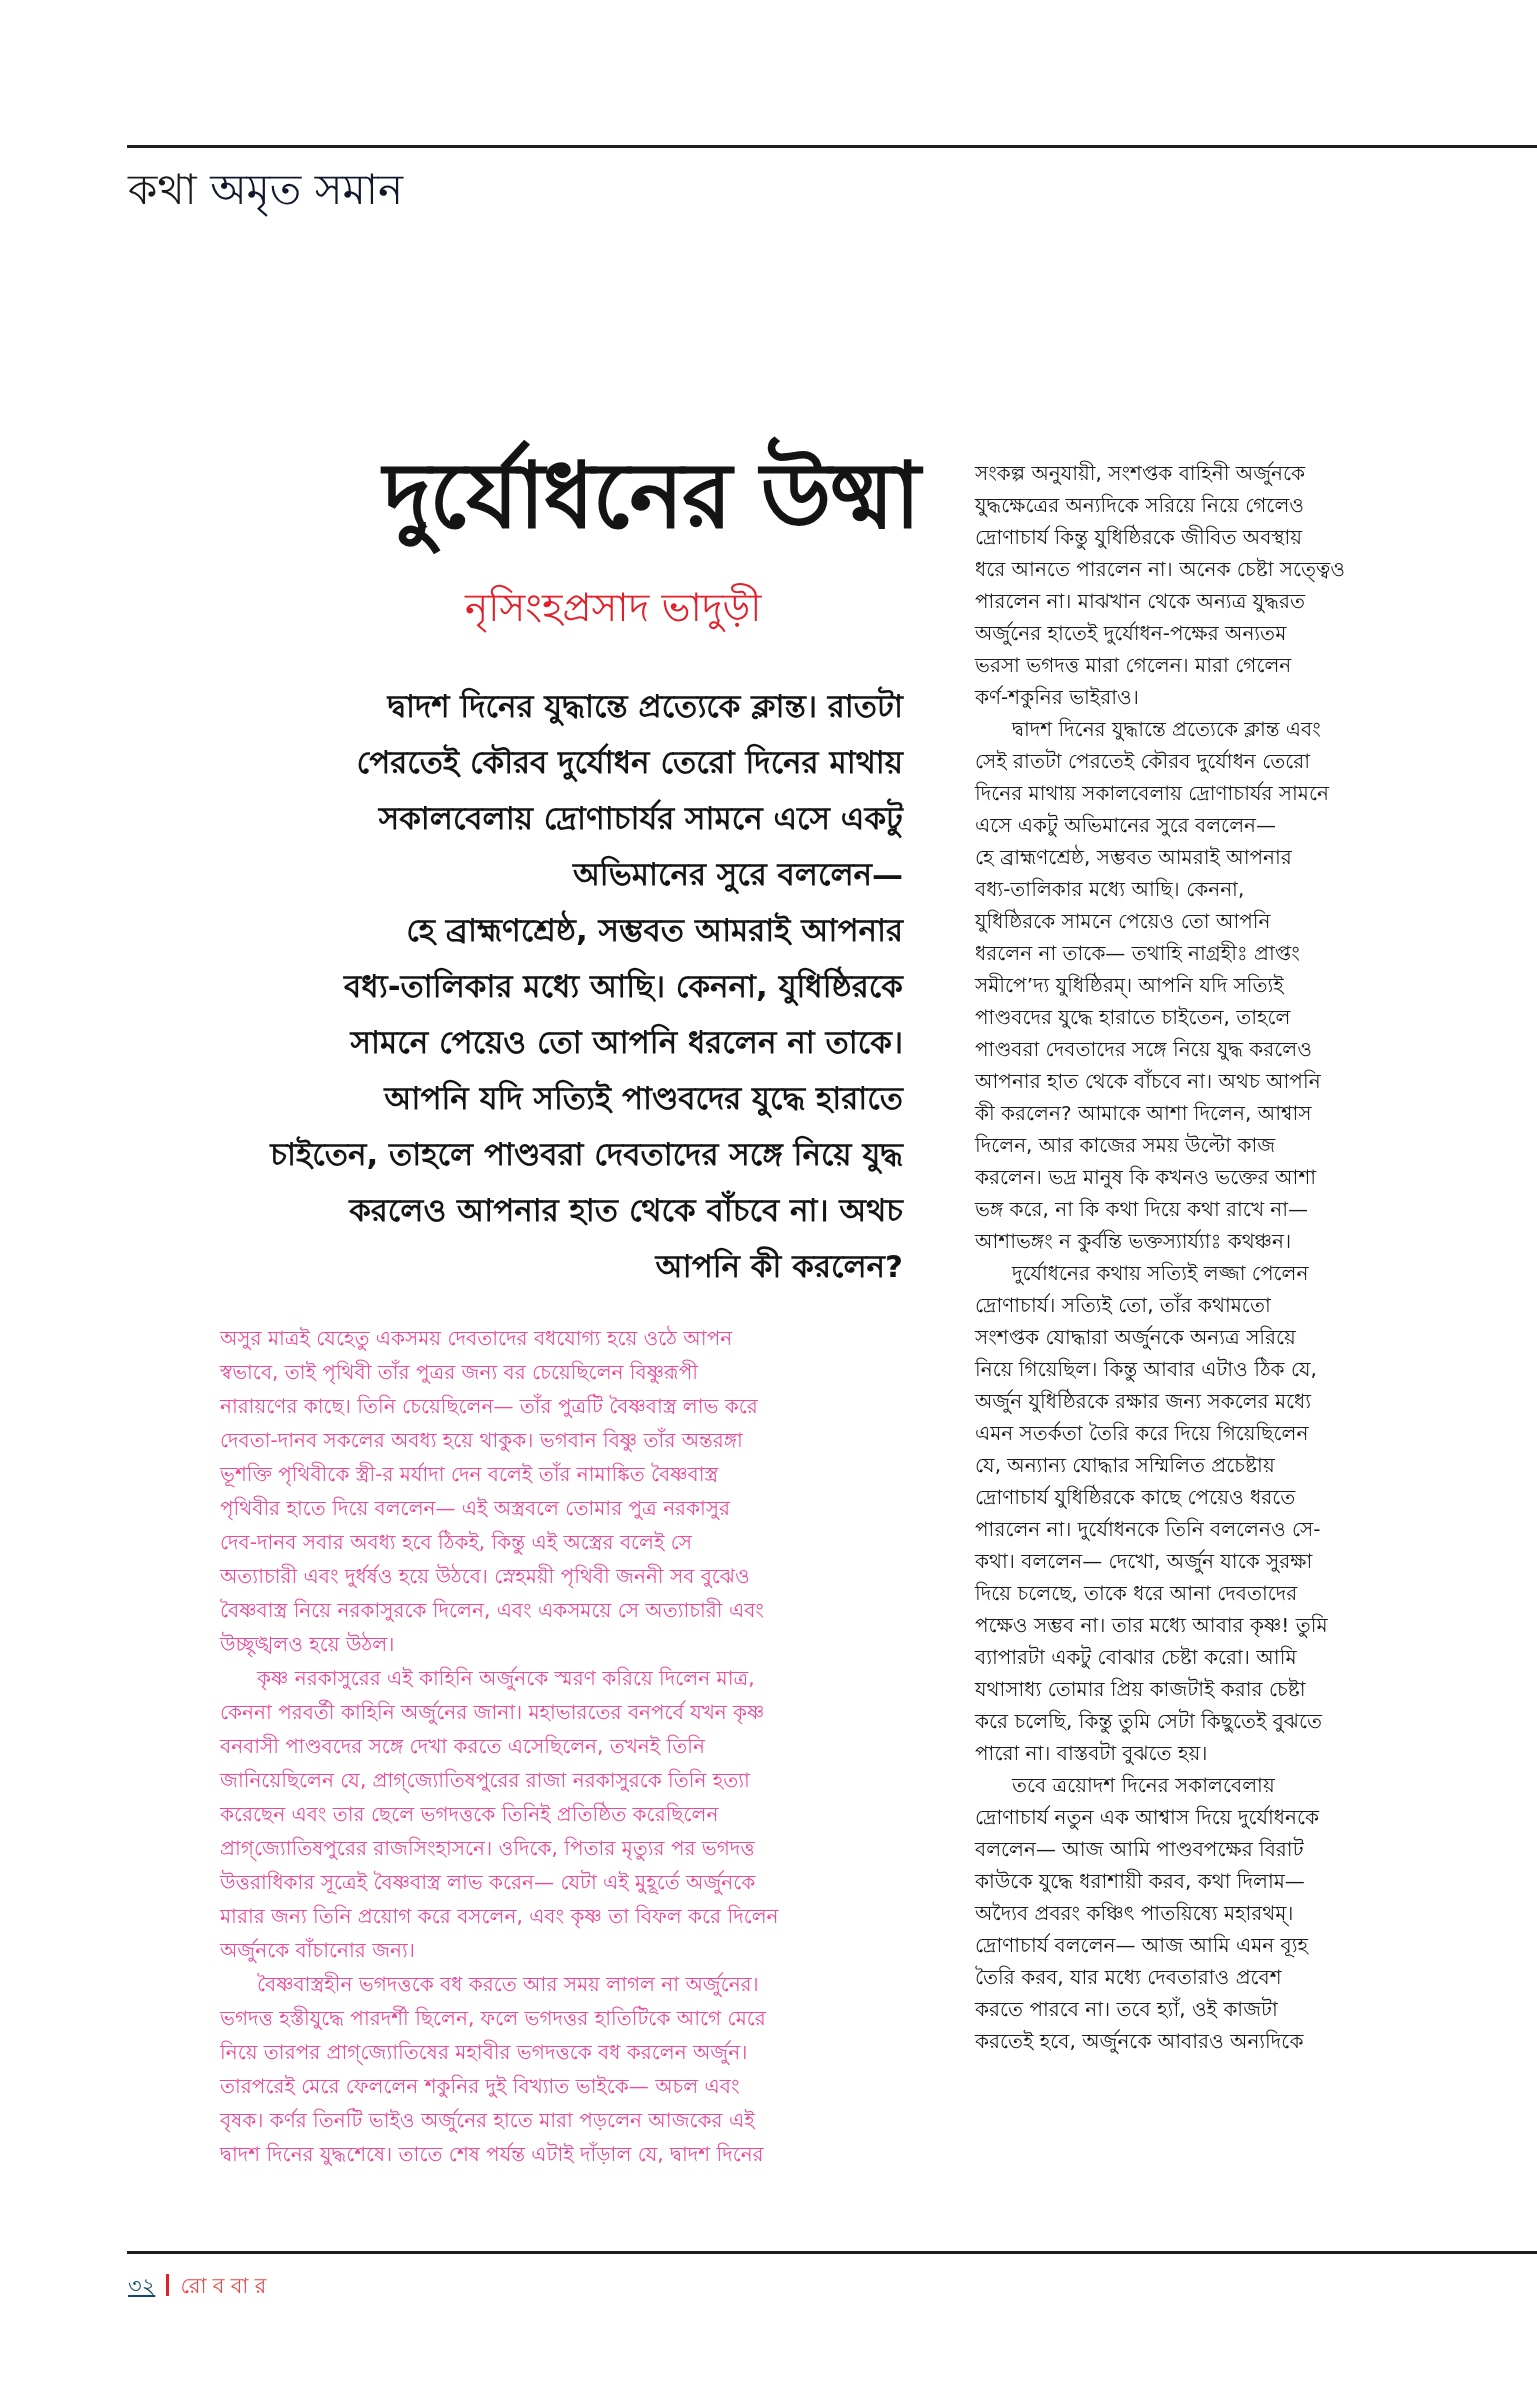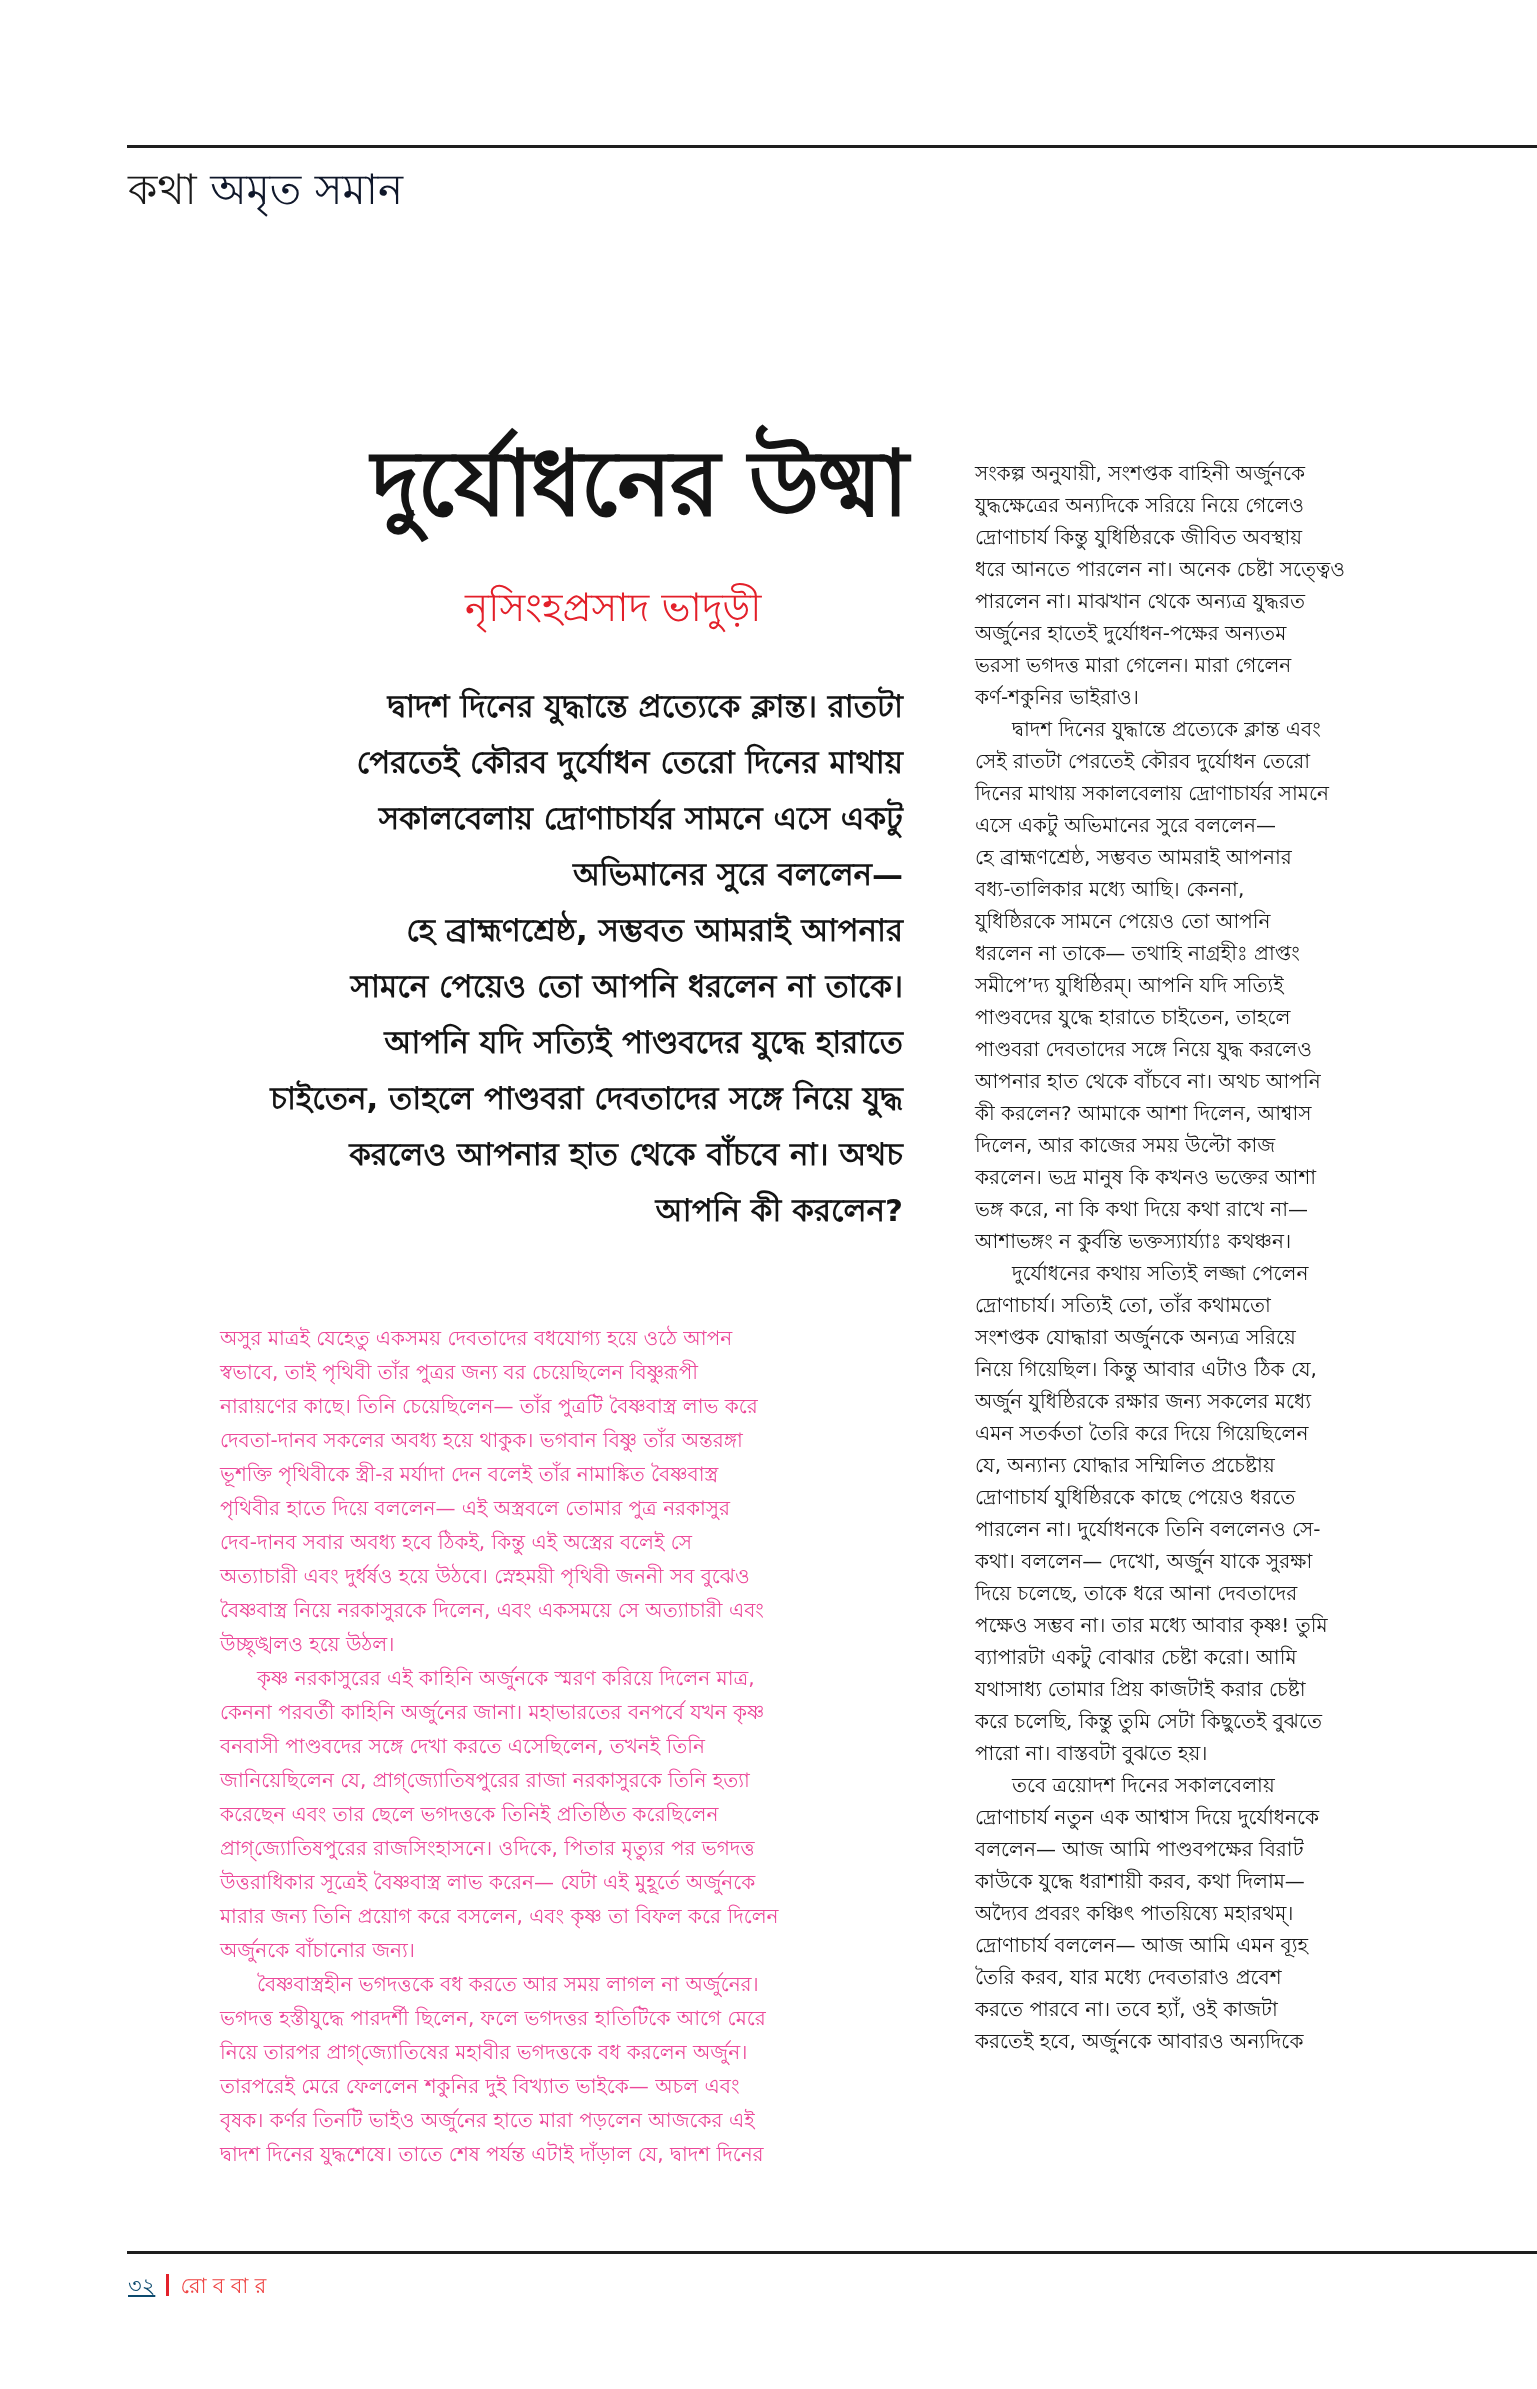--- a/index.html
+++ b/index.html
@@ -38,29 +38,30 @@
 </head>
 <body>
 
 <div class="rule-top"></div>
 
 <div class="section-header">
   <span class="black">কথা</span>
   <span class="red">অমৃত সমান</span>
 </div>
 
-<h1 class="headline" style="margin:0;text-align:right;">দুর্যোধনের উষ্মা</h1>
+<h1 class="headline" style="margin:12px;text-align:right;">দুর্যোধনের উষ্মা</h1>
 <div class="byline">নৃসিংহপ্রসাদ ভাদুড়ী</div>
 
 <div class="pullquote" id="pullquote">
     <span class="pq-line">দ্বাদশ দিনের যুদ্ধান্তে প্রত্যেকে ক্লান্ত। রাতটা</span>
     <span class="pq-line">পেরতেই কৌরব দুর্যোধন তেরো দিনের মাথায়</span>
     <span class="pq-line">সকালবেলায় দ্রোণাচার্যর সামনে এসে একটু</span>
     <span class="pq-line">অভিমানের সুরে বললেন—</span>
     <span class="pq-line">হে ব্রাহ্মণশ্রেষ্ঠ, সম্ভবত আমরাই আপনার</span>
+    <span class="pq-line">বধ্য-তালিকার মধ্যে আছি। কেননা, যুধিষ্ঠিরকে</span>
     <span class="pq-line">সামনে পেয়েও তো আপনি ধরলেন না তাকে।</span>
     <span class="pq-line">আপনি যদি সত্যিই পাণ্ডবদের যুদ্ধে হারাতে</span>
     <span class="pq-line">চাইতেন, তাহলে পাণ্ডবরা দেবতাদের সঙ্গে নিয়ে যুদ্ধ</span>
     <span class="pq-line">করলেও আপনার হাত থেকে বাঁচবে না। অথচ</span>
     <span class="pq-line">আপনি কী করলেন?</span>
   </div>
 
 <div class="col-left" id="col-left">
     <span class="line">অসুর মাত্রই যেহেতু একসময় দেবতাদের বধযোগ্য হয়ে ওঠে আপন</span>
     <span class="line">স্বভাবে, তাই পৃথিবী তাঁর পুত্রর জন্য বর চেয়েছিলেন বিষ্ণুরূপী</span>

